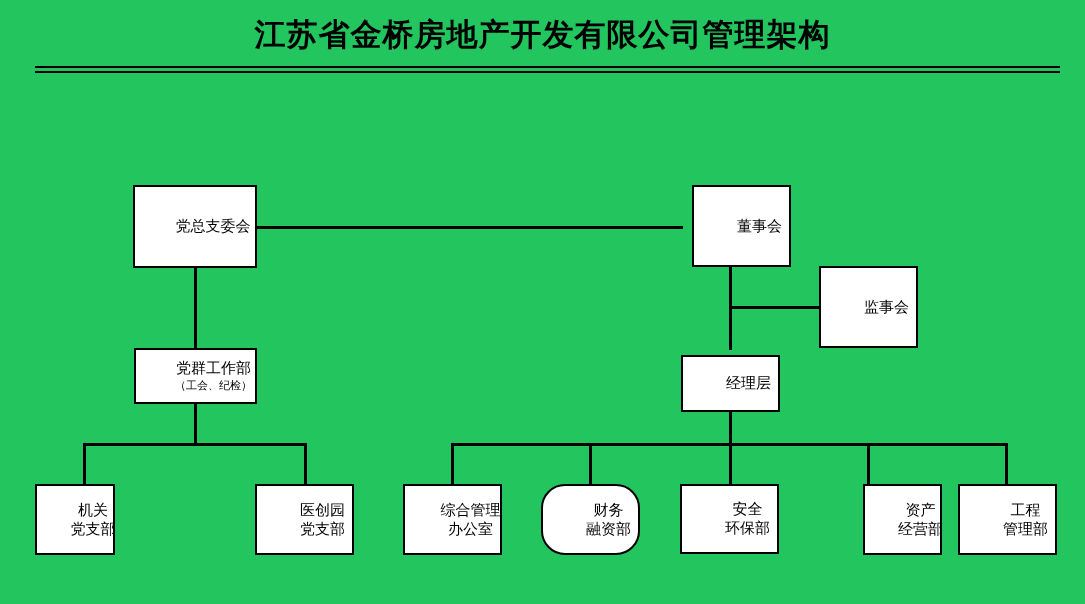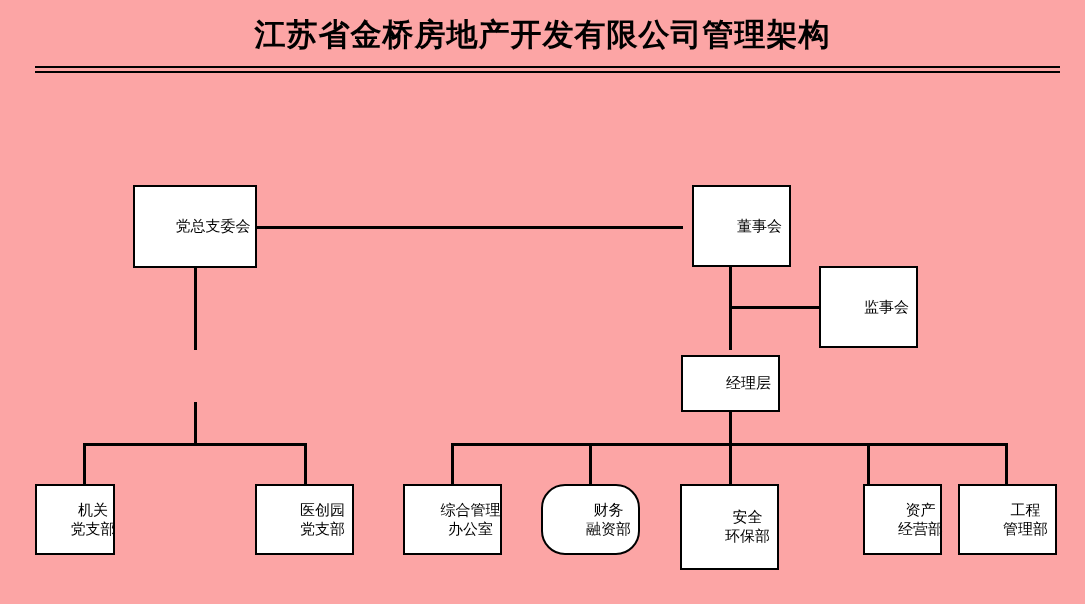--- a/index.html
+++ b/index.html
@@ -8,21 +8,21 @@
     background: #ffffff;
   }
   body {
     font-family: "DejaVu Sans", "Liberation Sans", sans-serif;
     color: #000000;
   }
   #page {
     position: relative;
     width: 1085px;
     height: 604px;
-    background: #fca5a5;
+    background: #22c55e;
     overflow: hidden;
   }
 
   
   .title {
     position: absolute;
     left: 0;
     top: 14px;
     width: 1085px;
     text-align: center;
@@ -116,20 +116,24 @@
   </div>
 
   <div class="node" style="left:681px; top:185px; width:99px; height:82px;margin-left:11px;">
     <span class="lbl">董事会</span>
   </div>
 
   <div class="node" style="left:819px; top:266px; width:99px; height:82px;">
     <span class="lbl">监事会</span>
   </div>
 
+  <div class="node" style="left:134px; top:348px; width:123px; height:56px;">
+    <span class="lbl">党群工作部</span>
+    <span class="sub">（工会、纪检）</span>
+  </div>
 
   <div class="node" style="left:681px; top:348px; width:99px; height:57px;margin-top:7px;">
     <span class="lbl">经理层</span>
   </div>
 
   <div class="node" style="left:35px; top:484px; width:80px; height:71px;">
     <span class="lbl">机关</span>
     <span class="lbl">党支部</span>
   </div>
 
@@ -141,21 +145,21 @@
   <div class="node" style="left:403px; top:484px; width:99px; height:71px;">
     <span class="lbl">综合管理</span>
     <span class="lbl">办公室</span>
   </div>
 
   <div class="node" style="left:541px; top:484px; width:99px; height:71px;border-radius:24px;">
     <span class="lbl">财务</span>
     <span class="lbl">融资部</span>
   </div>
 
-  <div class="node" style="left:680px; top:484px; width:99px; height:86px;">
+  <div class="node" style="left:680px; top:484px; width:99px; height:70px;">
     <span class="lbl">安全</span>
     <span class="lbl">环保部</span>
   </div>
 
   <div class="node" style="left:819px; top:484px; width:79px; height:71px;margin-left:44px;">
     <span class="lbl">资产</span>
     <span class="lbl">经营部</span>
   </div>
 
   <div class="node" style="left:958px; top:484px; width:99px; height:71px;">

